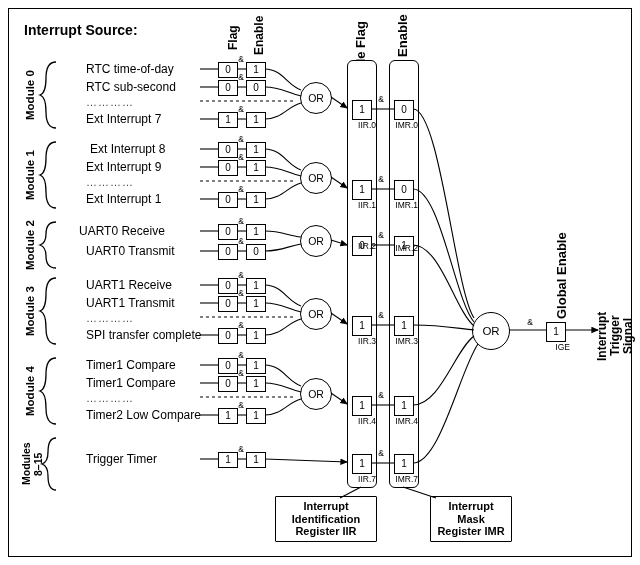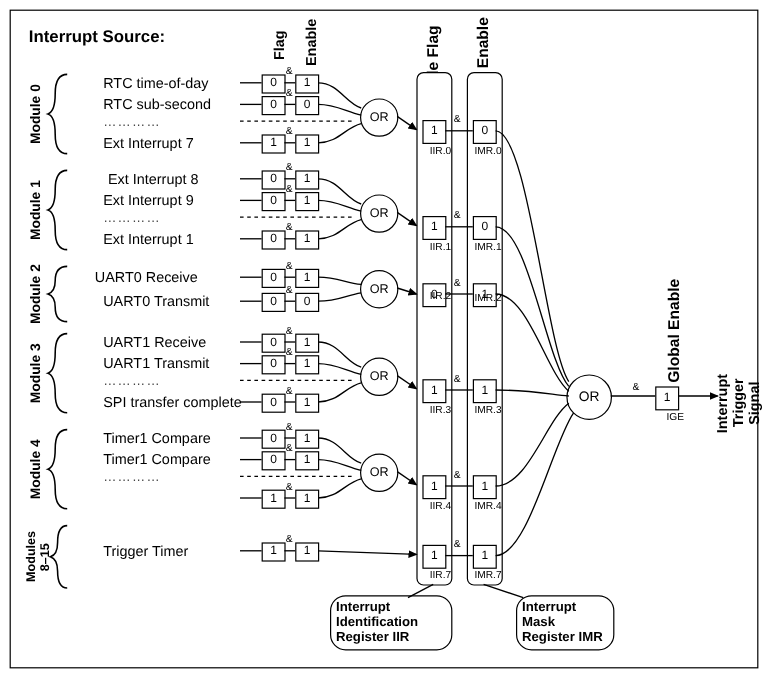--- a/index.html
+++ b/index.html
@@ -80,23 +80,24 @@
   .reg-col {
     position: absolute;
     width: 28px;
     border: 1.2px solid #000;
     border-radius: 6px;
     background: #fff;
   }
   .reg-caption {
     position: absolute;
     border: 1.2px solid #000;
-    border-radius: 13px;
+    border-radius: 1px;
     font-size: 11px;
     font-weight: bold;
+    text-align: center;
     padding: 3px 4px;
     line-height: 1.15;
     background: #fff;
   }
   svg.wires {
     position: absolute;
     left: 0; top: 0;
     width: 640px; height: 565px;
     pointer-events: none;
   }
@@ -224,20 +225,21 @@
   <div class="bit tall" style="left:352px;top:316px">1</div>
   <div class="mini" style="left:346px;top:336px">IIR.3</div>
   <div class="bit tall" style="left:394px;top:316px">1</div>
   <div class="mini" style="left:388px;top:336px">IMR.3</div>
   <div class="and" style="left:376px;top:310px">&amp;</div>
 
   <div class="vlabel small" style="left:24px;top:358px;height:66px;font-size:11.5px">Module 4</div>
   <div class="src" style="left:86px;top:358px">Timer1 Compare</div>
   <div class="src" style="left:86px;top:376px">Timer1 Compare</div>
   <div class="ellips" style="left:86px;top:392px">…………</div>
+  <div class="src" style="left:86px;top:408px">Timer2 Low Compare</div>
   <div class="bit" style="left:218px;top:358px">0</div>
   <div class="bit" style="left:246px;top:358px">1</div>
   <div class="and" style="left:236px;top:350px">&amp;</div>
   <div class="bit" style="left:218px;top:376px">0</div>
   <div class="bit" style="left:246px;top:376px">1</div>
   <div class="and" style="left:236px;top:368px">&amp;</div>
   <div class="bit" style="left:218px;top:408px">1</div>
   <div class="bit" style="left:246px;top:408px">1</div>
   <div class="and" style="left:236px;top:400px">&amp;</div>
   <div class="orgate" style="left:300px;top:378px">OR</div>

